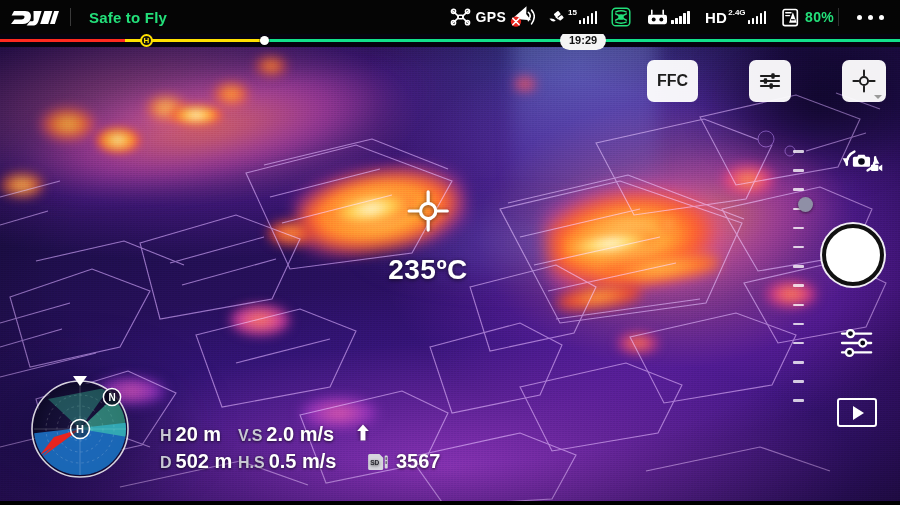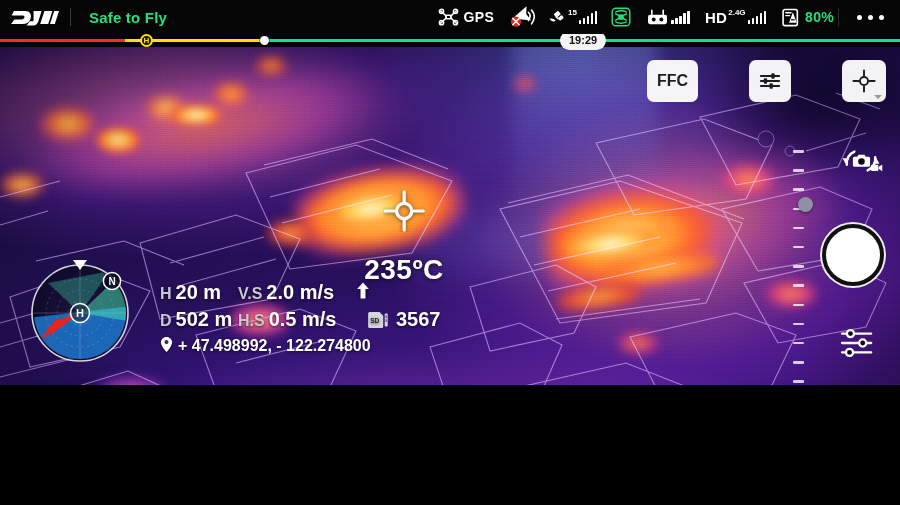--- a/index.html
+++ b/index.html
@@ -1,19 +1,19 @@
 <!DOCTYPE html>
 <html><head>
 <meta charset="utf-8">
 <style>
   * { margin:0; padding:0; box-sizing:border-box; }
   html,body { width:900px; height:505px; overflow:hidden; background:#000; }
   body { font-family:"Liberation Sans", sans-serif; -webkit-font-smoothing:antialiased; }
 
-  #app { position:relative; width:900px; height:385px; overflow:hidden; background:#05030f; }
+  #app { position:relative; width:900px; height:501px; overflow:hidden; background:#05030f; }
 
   
   #viewport { position:absolute; left:0; top:47px; width:900px; height:458px; overflow:hidden;
               background:#0a0425; }
 
   
   #th-base { position:absolute; inset:-5%; 
     background:
       radial-gradient(ellipse 55% 40% at 22% 18%, rgba(255,120,170,.60), rgba(120,40,190,.28) 45%, rgba(0,0,0,0) 72%),
       radial-gradient(ellipse 40% 55% at 72% 42%, rgba(255,130,150,.55), rgba(130,45,200,.25) 48%, rgba(0,0,0,0) 74%),
@@ -99,21 +99,21 @@
   .tbtn { height:42px; min-width:42px; border-radius:7px; background:rgba(255,255,255,.95);
           display:flex; align-items:center; justify-content:center; position:relative;
           color:#1d1d1d; font-size:16px; font-weight:bold; padding:0 10px;margin-left:40px; }
   .tbtn.wide { min-width:76px; }
   .tbtn .caret { position:absolute; right:4px; bottom:3px; width:0; height:0;
                  border-left:4px solid transparent; border-right:4px solid transparent;
                  border-top:4.5px solid #9a9a9a; }
   .tbtn svg { display:block; }
 
   
-  #spot { position:absolute; left:404px; top:238px; transform:translate(-50%,-50%);
+  #spot { position:absolute; left:428px; top:238px; transform:translate(-50%,-50%);
           display:flex; flex-direction:column; align-items:center; z-index:30; }
   #spot-temp { margin-top:18px; font-size:28px; font-weight:bold; color:#fff;
                text-shadow:0 1px 4px rgba(0,0,0,.65); letter-spacing:.5px; }
 
   
   #zoomslider { position:absolute; right:93px; top:150px; width:18px; height:252px; z-index:32;
                 display:flex; flex-direction:column; align-items:center; justify-content:space-between; }
   #zoomslider .tick { width:11px; height:2.5px; background:rgba(255,255,255,.78); border-radius:1px; }
   #zoom-knob { position:absolute; right:87px; top:197px; width:15px; height:15px; border-radius:50%;
                background:#8f8fa6; box-shadow:0 1px 3px rgba(0,0,0,.5); z-index:33; }
@@ -246,21 +246,21 @@
         </g>
       </svg>
     </div>
     <div id="tb-div"></div>
     <div id="safe-text" style="color: rgb(35, 224, 122);">Safe to Fly</div>
 
     <div id="tb-spacer"></div>
 
     <div id="tb-status">
 
-      <div class="stat" style="margin-right:13px;">
+      <div class="stat" style="margin-right:1px;">
         <span>
           <svg width="21" height="18" viewBox="0 0 24 20">
             <g stroke="#fff" stroke-width="1.7" fill="none" stroke-linecap="round">
               <path d="M3,3 L9.5,9 M21,3 L14.5,9 M3,17 L9.5,11 M21,17 L14.5,11"></path>
               <circle cx="4" cy="3.5" r="2.4"></circle>
                 <circle cx="20" cy="3.5" r="2.4"></circle>
               <circle cx="4" cy="16.5" r="2.4"></circle>
                 <circle cx="20" cy="16.5" r="2.4"></circle>
               <rect x="9" y="8" width="6" height="4" rx="1.2"></rect>
             </g>
@@ -516,29 +516,20 @@
             <text x="2.2" y="11.6" font-family="Liberation Sans, sans-serif" font-size="7" font-weight="bold" fill="#2b2b33">SD</text>
             <rect x="17.6" y="1.6" width="3.2" height="13.8" rx="1" fill="#d6d6dd"></rect>
             <rect x="18.4" y="3.4" width="1.6" height="3" fill="#6d6d78"></rect>
             <rect x="18.4" y="7.6" width="1.6" height="3" fill="#6d6d78"></rect>
           </svg>
         </span>
         <span class="tl-val">3567</span>
       </div>
     </div>
 
-    <div class="tl-coord">
-      <span>
-        <svg width="13" height="17" viewBox="0 0 14 18">
-          <path d="M7,0.8 C3.6,0.8 1,3.4 1,6.6 C1,11 7,17.2 7,17.2 C7,17.2 13,11 13,6.6 C13,3.4 10.4,0.8 7,0.8 Z" fill="#fff" style="filter:drop-shadow(0 1px 2px rgba(0,0,0,.6))"></path>
-          <circle cx="7" cy="6.4" r="2.2" fill="#3a2a6a"></circle>
-        </svg>
-      </span>
-      <span class="txt">+ 47.498992, - 122.274800</span>
-    </div>
   </div>
 
   <div id="radar">
     <svg width="112" height="112" viewBox="0 0 112 112">
       <defs>
         <clipPath id="rclip">
             <circle cx="56" cy="58" r="46"></circle>
           </clipPath>
         <radialGradient id="rbg" cx="50%" cy="45%" r="62%">
           <stop offset="0%" stop-color="#1b1440"></stop>

